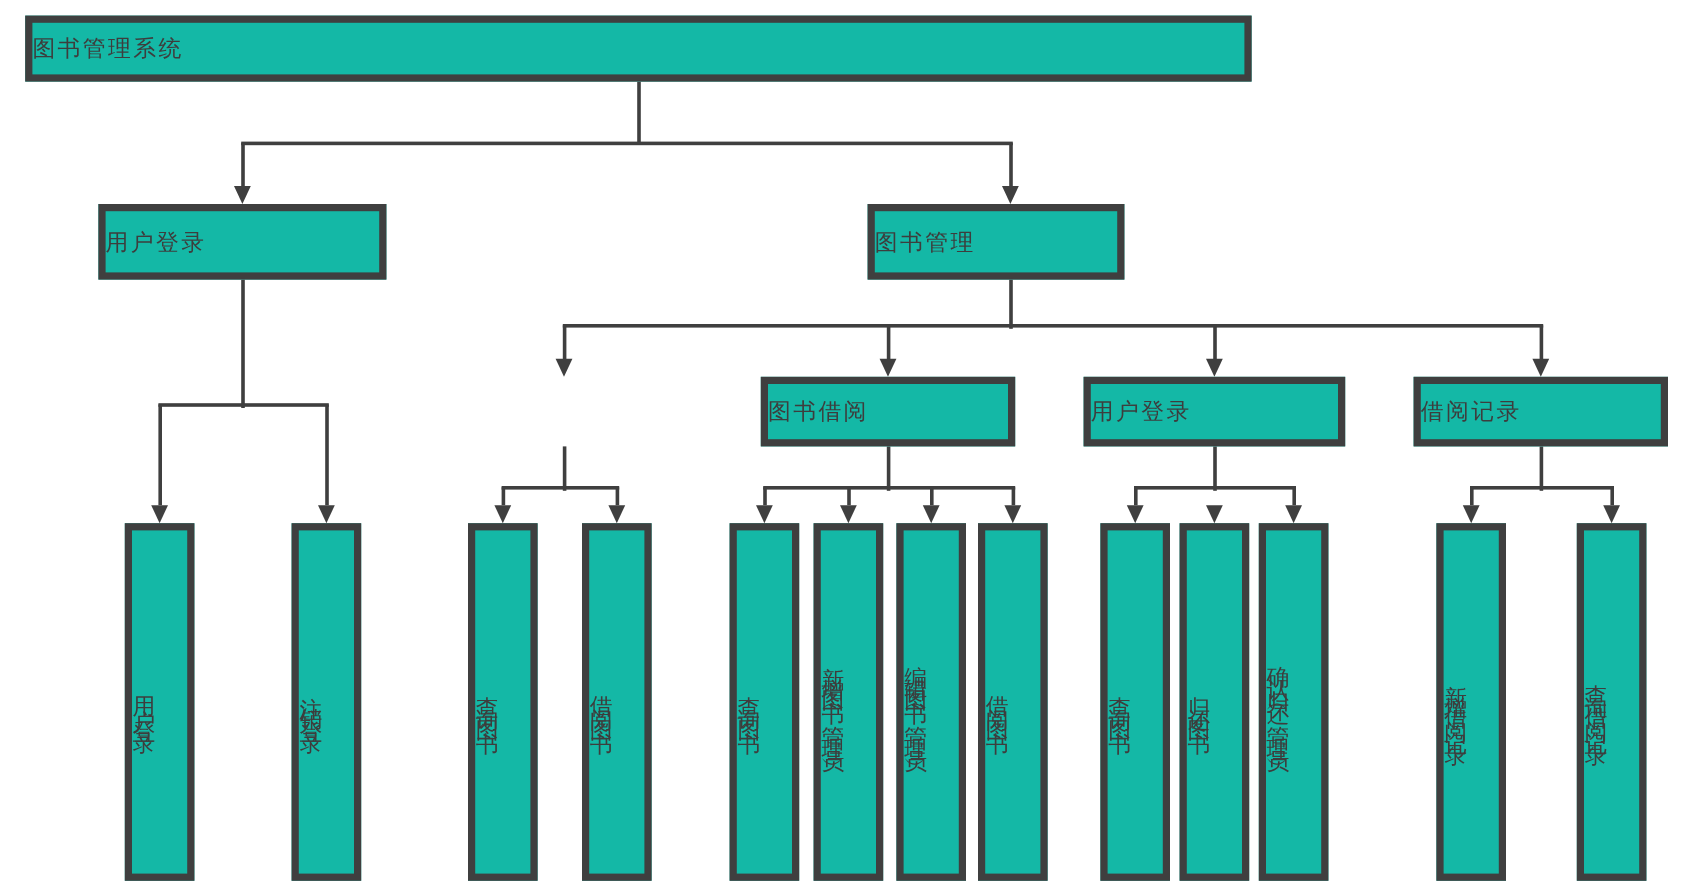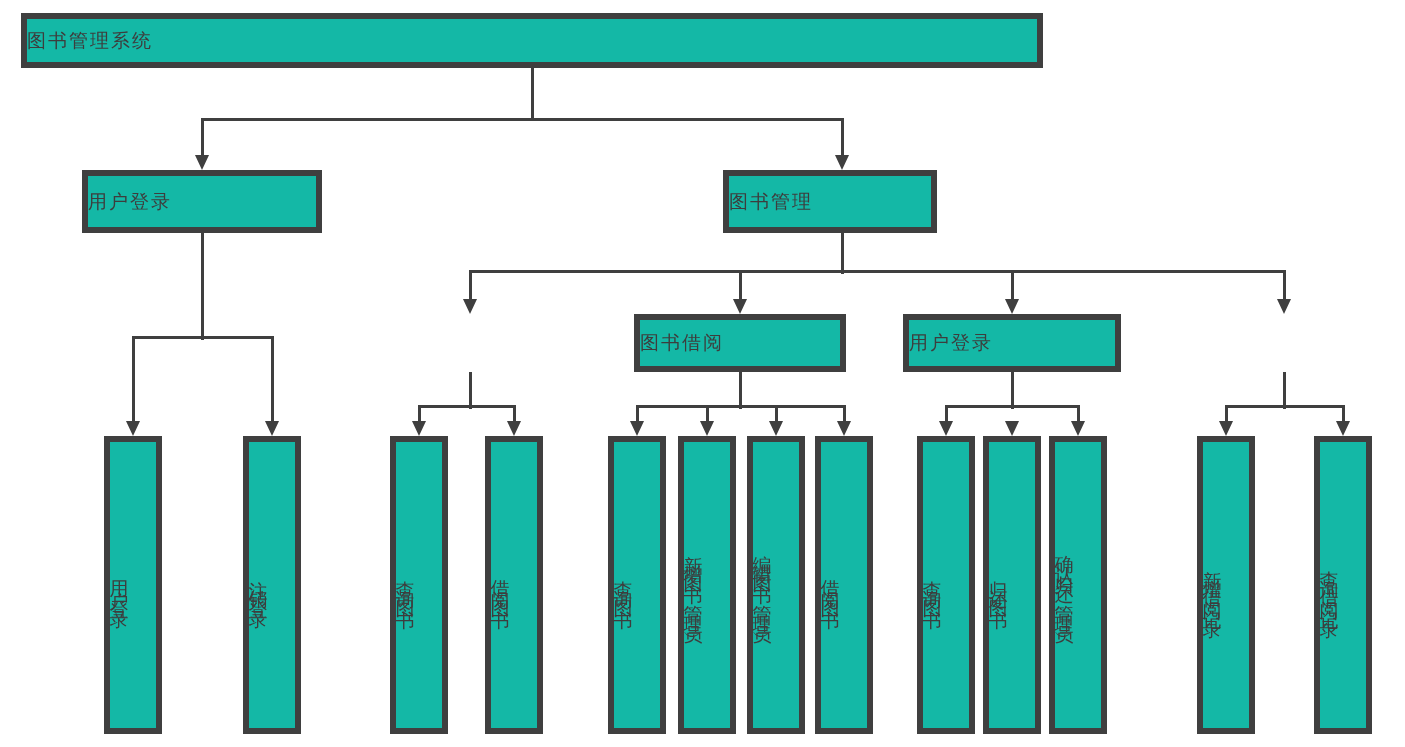--- a/index.html
+++ b/index.html
@@ -69,20 +69,23 @@
   </div>
   <div class="box" style="left: 723px; top: 170px; width: 214px; height: 63px; border-color: rgb(63, 63, 63);">
     <span class="lbl">图书管理</span>
   </div>
 
   <div class="box" style="left: 634px; top: 314px; width: 212px; height: 58px; border-color: rgb(63, 63, 63);">
     <span class="lbl">图书借阅</span>
   </div>
   <div class="box" style="left: 903px; top: 314px; width: 218px; height: 58px; border-color: rgb(63, 63, 63);">
     <span class="lbl">用户登录</span>
+  </div>
+  <div class="box" style="left: 1178px; top: 314px; width: 212px; height: 58px; border-color: rgb(63, 63, 63);">
+    <span class="lbl">借阅记录</span>
   </div>
 
   <div class="box leaf" style="left: 104px; top: 436px; width: 58px; height: 298px; border-color: rgb(63, 63, 63);">
     <span class="lbl">用户登录</span>
   </div>
   <div class="box leaf" style="left: 243px; top: 436px; width: 58px; height: 298px; border-color: rgb(63, 63, 63);">
     <span class="lbl">注销登录</span>
   </div>
 
   <div class="box leaf" style="left: 390px; top: 436px; width: 58px; height: 298px; border-color: rgb(63, 63, 63);">

